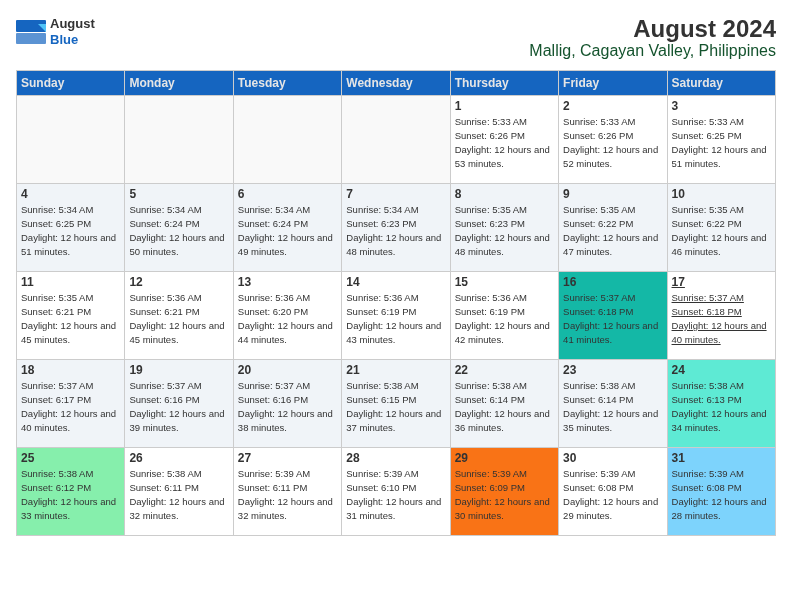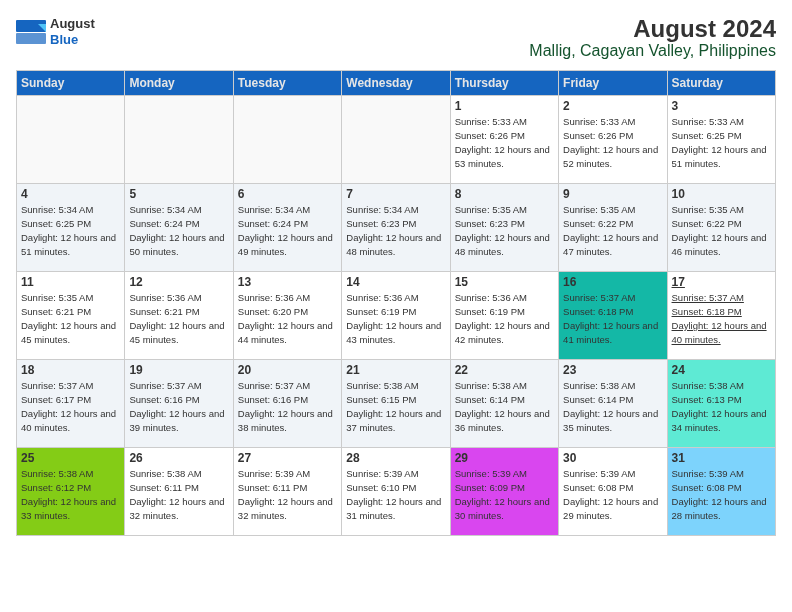--- a/index.html
+++ b/index.html
@@ -224,37 +224,37 @@
         <td style="background: rgb(240, 244, 248);">
           <div class="day-num">23</div>
           <div class="day-info">Sunrise: 5:38 AM<br>Sunset: 6:14 PM<br>Daylight: 12 hours and 35 minutes.</div>
         </td>
         <td style="background: #5eead4;">
           <div class="day-num">24</div>
           <div class="day-info">Sunrise: 5:38 AM<br>Sunset: 6:13 PM<br>Daylight: 12 hours and 34 minutes.</div>
         </td>
       </tr>
       <tr>
-        <td style="background: #84cc16;">
+        <td style="background: #86efac;">
           <div class="day-num">25</div>
           <div class="day-info">Sunrise: 5:38 AM<br>Sunset: 6:12 PM<br>Daylight: 12 hours and 33 minutes.</div>
         </td>
         <td style="background: rgb(255, 255, 255);">
           <div class="day-num">26</div>
           <div class="day-info">Sunrise: 5:38 AM<br>Sunset: 6:11 PM<br>Daylight: 12 hours and 32 minutes.</div>
         </td>
         <td style="background: rgb(255, 255, 255); margin-left: 20px;">
           <div class="day-num">27</div>
           <div class="day-info">Sunrise: 5:39 AM<br>Sunset: 6:11 PM<br>Daylight: 12 hours and 32 minutes.</div>
         </td>
         <td style="background: rgb(255, 255, 255);">
           <div class="day-num">28</div>
           <div class="day-info">Sunrise: 5:39 AM<br>Sunset: 6:10 PM<br>Daylight: 12 hours and 31 minutes.</div>
         </td>
-        <td style="background: #d946ef;">
+        <td style="background: #f97316;">
           <div class="day-num">29</div>
           <div class="day-info">Sunrise: 5:39 AM<br>Sunset: 6:09 PM<br>Daylight: 12 hours and 30 minutes.</div>
         </td>
         <td style="background: rgb(255, 255, 255);">
           <div class="day-num">30</div>
           <div class="day-info">Sunrise: 5:39 AM<br>Sunset: 6:08 PM<br>Daylight: 12 hours and 29 minutes.</div>
         </td>
         <td style="background: #7dd3fc;">
           <div class="day-num">31</div>
           <div class="day-info">Sunrise: 5:39 AM<br>Sunset: 6:08 PM<br>Daylight: 12 hours and 28 minutes.</div>

